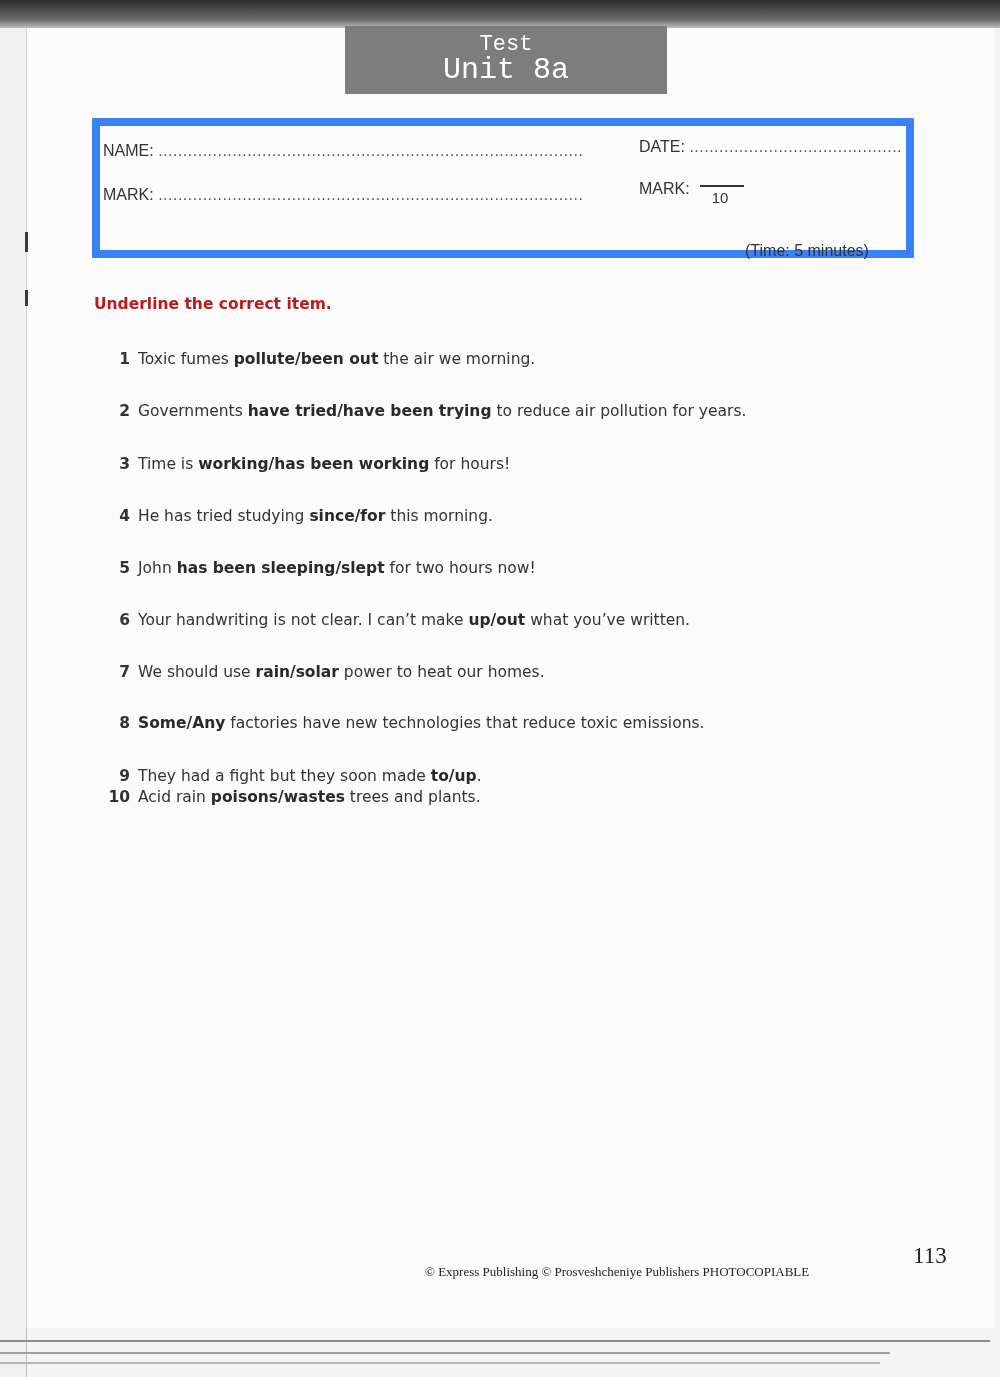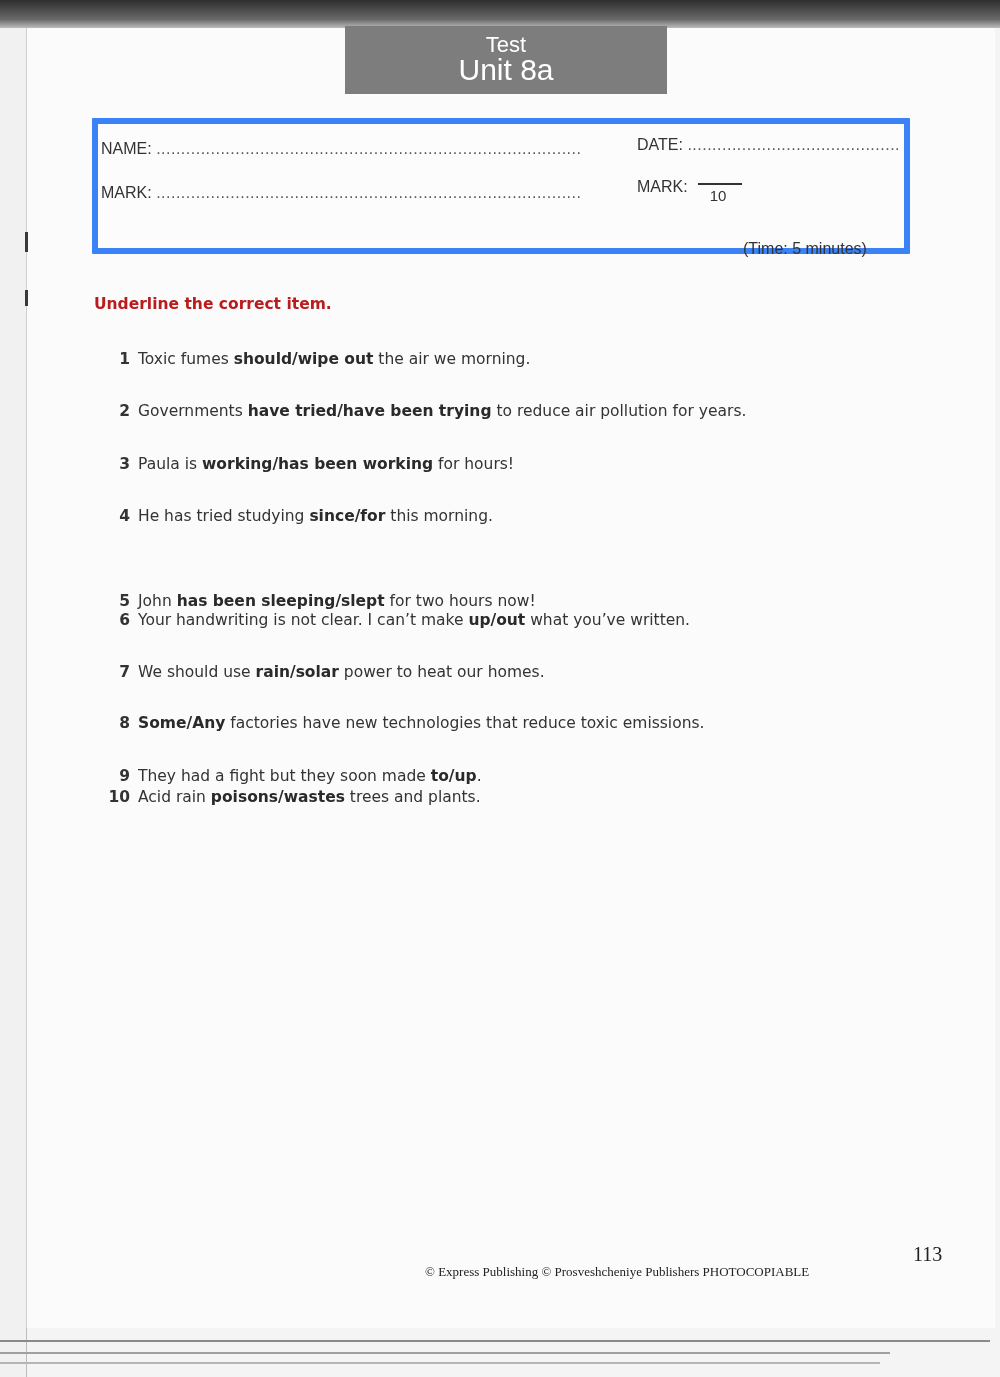--- a/index.html
+++ b/index.html
@@ -26,27 +26,27 @@
     .binder-mark {
       position: absolute; left: 25px; width: 3px; background: #3a3a3a;
     }
     .page-edge {
       position: absolute; height: 2px; background: #8a8a8a;
     }
     .header-banner {
       position: absolute; left: 345px; top: 26px; width: 322px; height: 68px;
       background: #7d7d7d;
       color: #fff; text-align: center;
-      font-family: Liberation Sans, sans-serif;
+      font-family: Liberation Mono, monospace;
     }
     .header-banner .l1 { font-size: 22px; line-height: 24px; padding-top: 7px; }
     .header-banner .l2 { font-size: 30px; line-height: 26px; }
     .info-box {
       position: absolute; left: 92px; top: 118px; width: 806px; height: 124px;
-      border: 6px solid #3b82f6; border-radius: 1px;
+      border: 8px solid #3b82f6; border-radius: 1px;
       background: #fcfcfc;
       font-family: "Liberation Sans", sans-serif;
       font-size: 16px; color: #333;
     }
     .field { position: absolute; white-space: nowrap; }
     .dots { letter-spacing: 0.5px; color: #555; }
     .mark-frac {
       position: absolute; left: 600px; top: 48px; width: 40px; text-align: center;
     }
     .mark-frac .bar { height: 1.5px; background: #333; width: 44px; margin-top: 11px; }
@@ -59,21 +59,21 @@
       position: absolute; left: 100px; font-size: 15.5px; color: #333; white-space: nowrap;
     }
     .item .num { display: inline-block; width: 30px; text-align: right; margin-right: 8px; font-weight: bold; color: #333; }
     .item b { font-weight: bold; color: #2a2a2a; }
     .footer {
       position: absolute; left: 425px; top: 1264px;
       font-family: "Liberation Serif", serif; font-size: 13px; color: #222;
     }
     .page-num {
       position: absolute; left: 913px; top: 1243px;
-      font-family: "Liberation Serif", serif; font-size: 20px; color: #222;
+      font-family: "Liberation Serif", serif; font-size: 23px; color: #222;
     }
   </style>
 </head>
 <body>
 
 <div class="top-shadow"></div>
 <div class="left-strip"></div>
 <div class="page"></div>
 <div class="binder-mark" style="top:232px;height:20px;"></div>
 <div class="binder-mark" style="top:290px;height:16px;"></div>
@@ -103,32 +103,32 @@
   <div class="mark-frac">
     <div class="bar"></div>
     <div class="den">10</div>
   </div>
   <div class="field" style="left:645px;top:88px;margin-top:28px;">(Time: 5 minutes)</div>
 </div>
 
 <div class="instruction">Underline the correct item.</div>
 
 <div class="item" style="top:350px;">
-  <span class="num">1</span><span>Toxic fumes </span><b>should/wipe out</b><span> the air we morning.</span>
+  <span class="num">1</span><span>Toxic fumes </span><b>pollute/been out</b><span> the air we morning.</span>
 </div>
 <div class="item" style="top:402px;">
   <span class="num">2</span><span>Governments </span><b>have tried/have been trying</b><span> to reduce air pollution for years.</span>
 </div>
 <div class="item" style="top:455px;">
-  <span class="num">3</span><span>Paula is </span><b>working/has been working</b><span> for hours!</span>
+  <span class="num">3</span><span>Time is </span><b>working/has been working</b><span> for hours!</span>
 </div>
 <div class="item" style="top:507px;">
   <span class="num">4</span><span>He has tried studying </span><b>since/for</b><span> this morning.</span>
 </div>
-<div class="item" style="top:592px;">
+<div class="item" style="top:559px;">
   <span class="num">5</span><span>John </span><b>has been sleeping/slept</b><span> for two hours now!</span>
 </div>
 <div class="item" style="top:611px;">
   <span class="num">6</span><span>Your handwriting is not clear. I can’t make </span><b>up/out</b><span> what you’ve written.</span>
 </div>
 <div class="item" style="top:663px;">
   <span class="num">7</span><span>We should use </span><b>rain/solar</b><span> power to heat our homes.</span>
 </div>
 <div class="item" style="top:714px;">
   <span class="num">8</span><span></span><b>Some/Any</b><span> factories have new technologies that reduce toxic emissions.</span>

